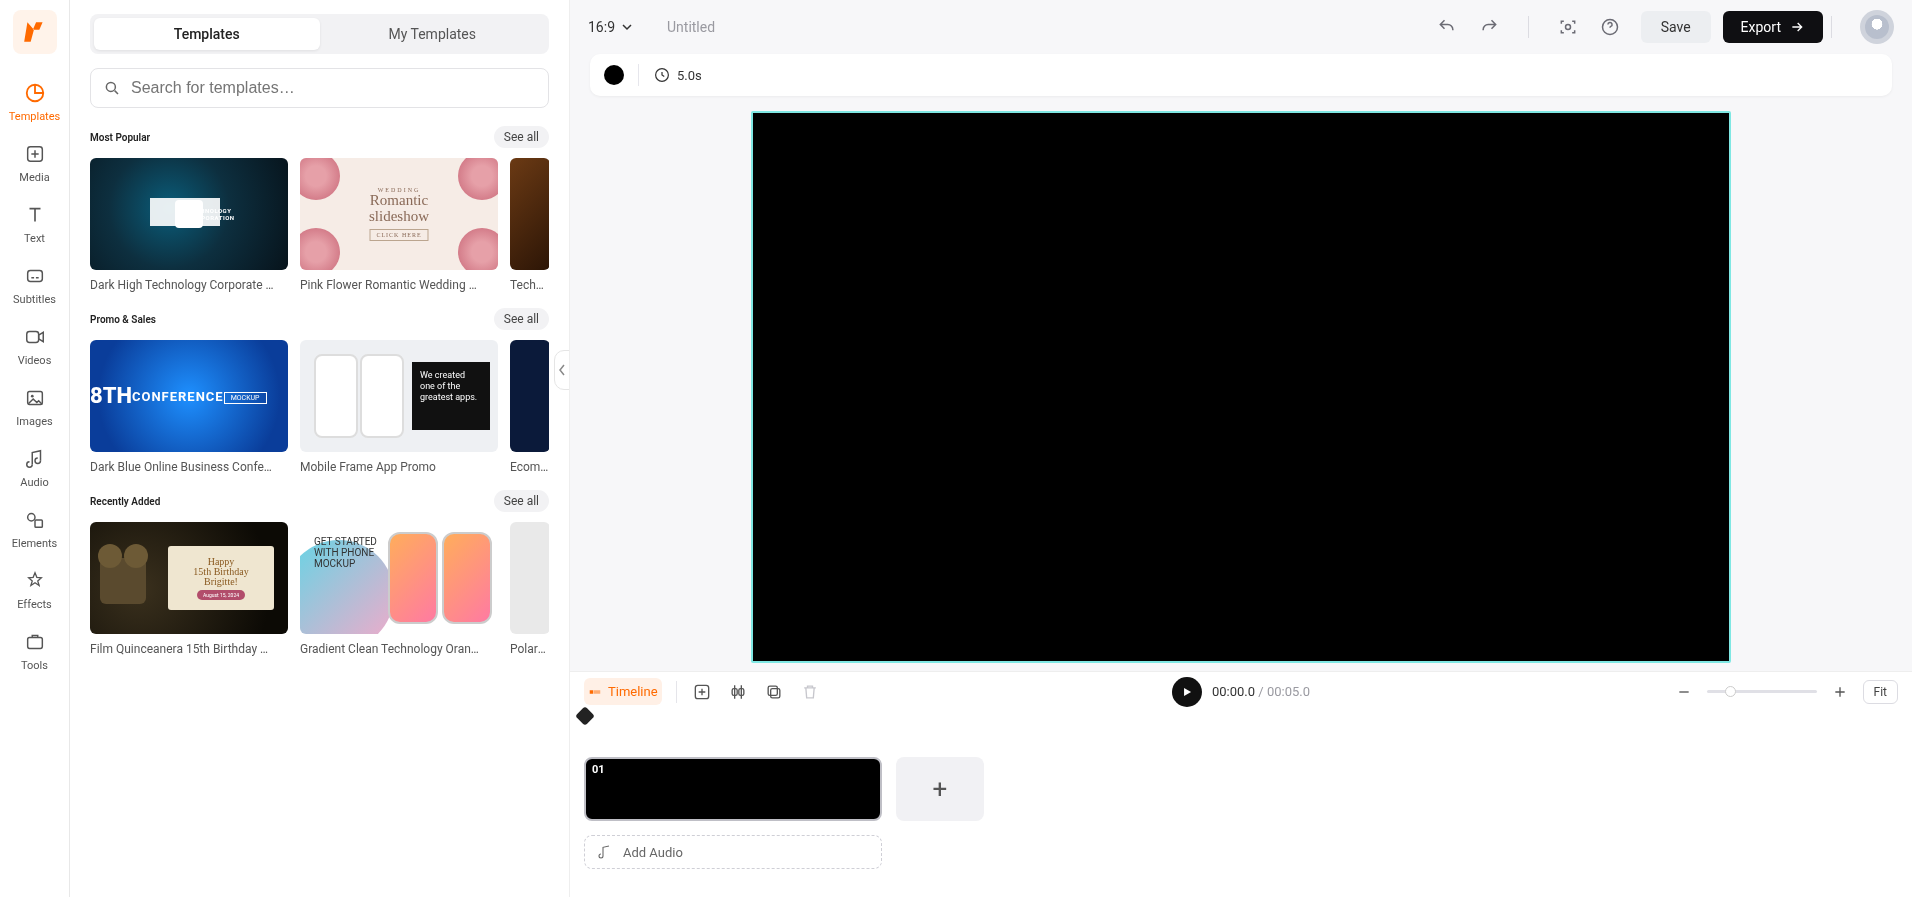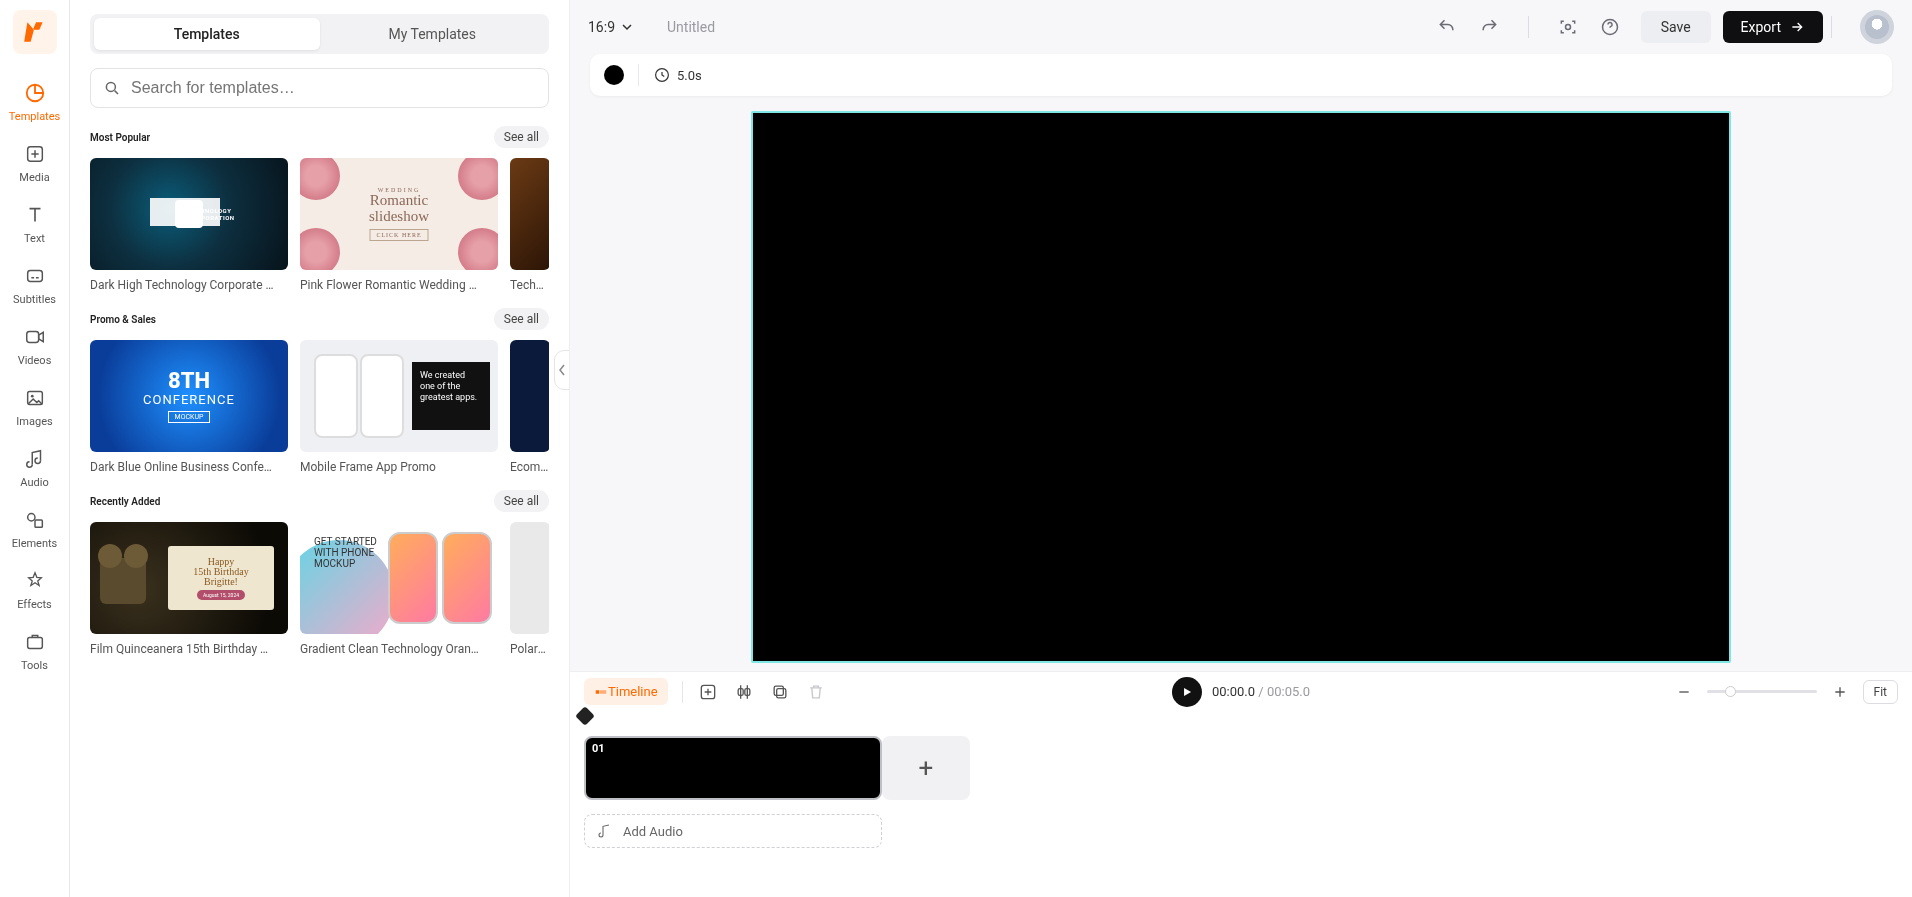--- a/index.html
+++ b/index.html
@@ -160,23 +160,23 @@
 .t-wedding .txt {
   position:absolute; left:50%; top:50%; transform:translate(-50%,-50%);
   font-family: cursive; color:#8a6a58; text-align:center;
 }
 .t-wedding .txt .s{ font-size:6px; letter-spacing:2px; display:block;}
 .t-wedding .txt .m{ font-size:15px; line-height:1;}
 .t-wedding .bt{ font-size:6px; border:1px solid #bba58f; padding:2px 6px; display:inline-block; margin-top:4px; letter-spacing:1px;}
 
 .t-partial1 { background:linear-gradient(135deg,#6b3a14,#2c1506);}
 
-.t-conf { background:radial-gradient(circle at 50% 50%,#1e90ff,#0a3d9a 80%); display:flex;align-items:center;justify-content:center;flex-direction:column;color:#fff;}
+.t-conf { background:radial-gradient(circle at 50% 50%,#1e90ff,#0a3d9a 80%); display:flex;align-items:center;flex-direction:row;color:#fff;}
 .t-conf .big{font-size:22px;font-weight:800;line-height:1;}
-.t-conf .mid{font-size:13px;font-weight:400;letter-spacing:1px;}
+.t-conf .mid{font-size:13px;font-weight:700;letter-spacing:1px;}
 .t-conf .btm{font-size:7px;border:1px solid #fff;padding:1px 6px;margin-top:4px;}
 
 .t-app { background:#eef0f3; }
 .t-app .phone{ position:absolute; width:44px;height:84px;background:#fff;border:2px solid #ddd;border-radius:8px;top:14px;}
 .t-app .p1{left:14px;}
 .t-app .p2{left:60px;}
 .t-app .blk{position:absolute;right:8px;top:22px;width:78px;height:68px;background:#111;color:#fff;padding:8px;font-size:9px;font-weight:400;line-height:1.2;}
 
 .t-partial2 { background:#0b1a3a;}
 
@@ -255,23 +255,23 @@
 
 
 .timeline-toolbar{
   height:40px;
   background:#fff;
   border-top:1px solid #eee;
   display:flex; align-items:center; padding:0 14px; gap:14px;
   position:relative;
 }
 .tl-chip{
-  display:flex;align-items:center;
+  display:flex;align-items:center;gap:6px;
   background:#fff0e6;color:#ff6a00;
-  padding:6px 10px;border-radius:6px;font-size:13px;
+  padding:6px 4px;border-radius:6px;font-size:13px;
 }
 .tl-icon{width:22px;height:22px;color:#555;display:flex;align-items:center;justify-content:center;cursor:pointer;}
 .tl-icon.disabled{color:#c7c7cd;cursor:default;}
 .tl-play-wrap{position:absolute;left:50%;transform:translateX(-50%);display:flex;align-items:center;gap:10px;}
 .play-btn{width:30px;height:30px;border-radius:50%;background:#111;display:flex;align-items:center;justify-content:center;cursor:pointer;}
 .play-btn svg{color:#fff;}
 .time-txt{font-size:13px;color:#333;}
 .time-txt .total{color:#9a9aa1;}
 .tl-right{position:absolute;right:14px;display:flex;align-items:center;gap:12px;}
 .zoom-track{width:110px;height:3px;background:#e0e0e6;border-radius:2px;position:relative;}
@@ -289,21 +289,21 @@
   position:absolute; left:14px; top:0;
   width:2px; height:100%;
   background:transparent;
 }
 .playhead .head{
   width:14px;height:14px;background:#222;border-radius:3px;
   transform:translateX(-6px) rotate(45deg);
   position:absolute;top:-2px;
 }
 
-.track-scenes{display:flex;margin-top:15px;text-align:center;}
+.track-scenes{display:flex;gap:14px;margin-top:36px;text-align:center;}
 .scene-clip{
   width:298px;height:64px;background:#000;border:2px solid #bfbfc6;border-radius:8px;
   position:relative;
 }
 .scene-clip .num{
   position:absolute;left:6px;top:4px;color:#fff;font-size:11px;font-weight:700;
 }
 .add-scene{
   width:88px;height:64px;border-radius:8px;background:#f1f1f4;
   display:flex;align-items:center;justify-content:center;font-size:26px;color:#555;cursor:pointer;

